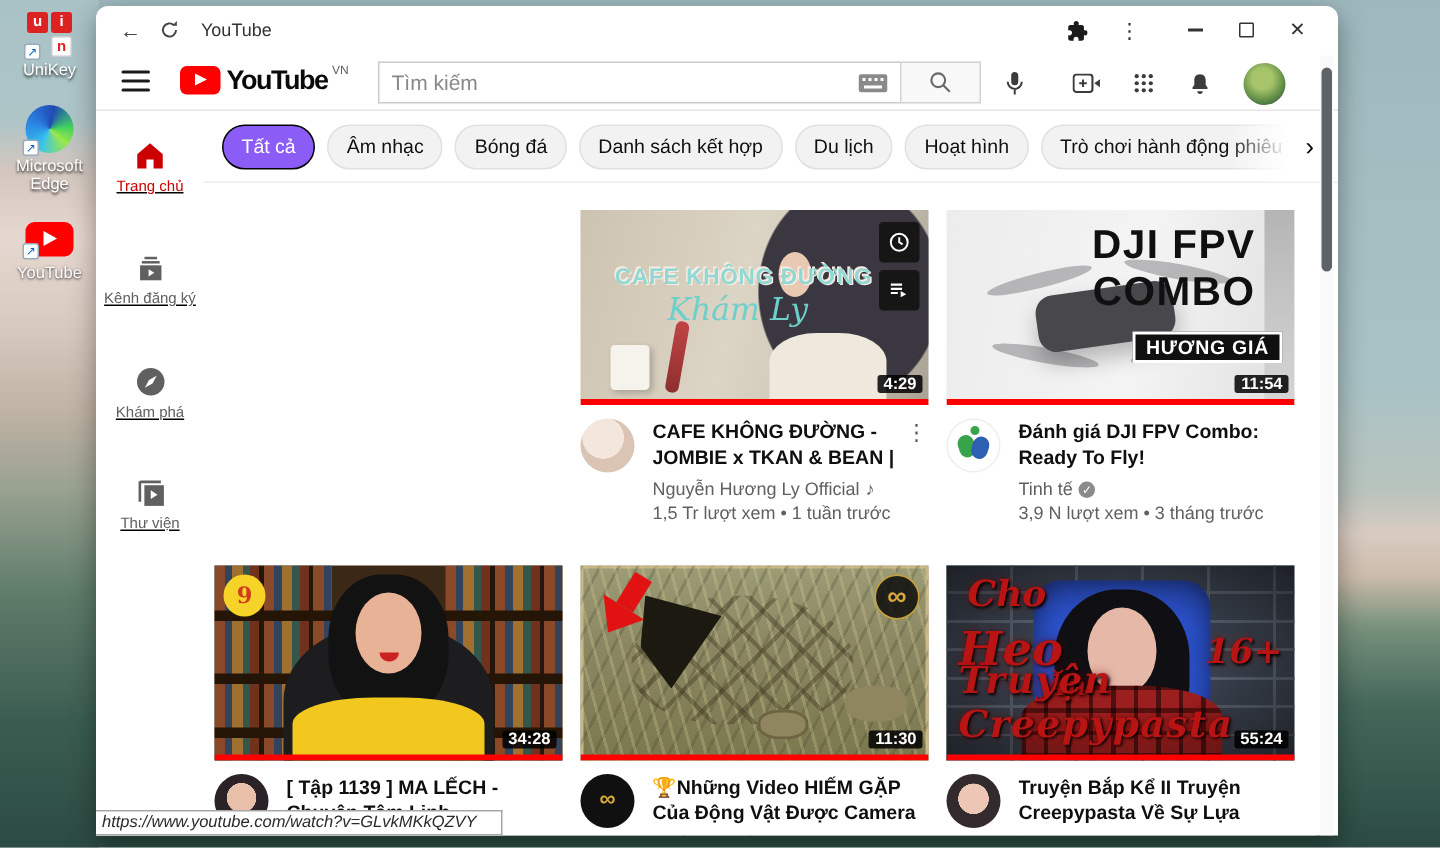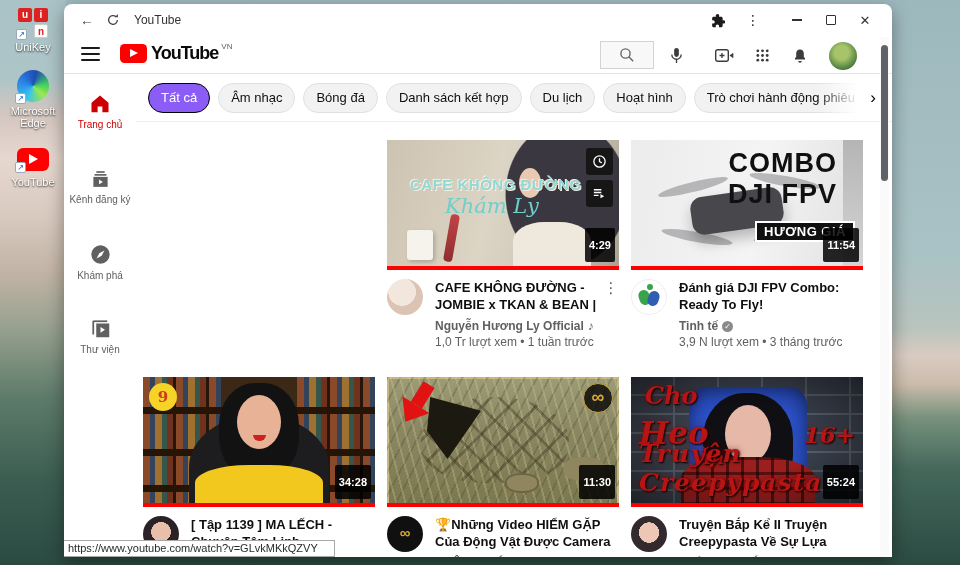--- a/index.html
+++ b/index.html
@@ -58,40 +58,40 @@
 
   
   .chipbar { position:absolute; left:72px; right:0; top:71px; height:47px; border-bottom:1px solid #ededed; background:#fff; overflow:hidden; }
   .chiprow { display:flex; gap:8px; padding:8px 0 0 12px; white-space:nowrap; }
   .chip { height:30px; line-height:28px; padding:0 12px; border-radius:15px; background:#f2f2f2; border:1px solid #e0e0e0; font-size:13px; color:#0f0f0f; flex:none; }
   .chip.sel { background:#8b5cf6; border-color:#030303; color:#fff; }
   .chip-fade { position:absolute; right:0; top:0; width:74px; height:100%; background:linear-gradient(90deg,rgba(255,255,255,0),#fff 55%); }
   .chip-next { position:absolute; right:16px; top:13px; font-size:17px; color:#030303; line-height:20px; }
 
   
-  .sidebar { position:absolute; left:0; top:71px; width:72px; bottom:0; background:#fff; }
+  .sidebar { position:absolute; left:0; top:71px; width:72px; bottom:0; background:#fff;text-decoration:underline; }
   .sitem { width:72px; text-align:center; margin-top:17px; padding-top:2px; }
   .sitem svg { display:block; margin:0 auto; }
   .slabel { font-size:10px; color:#606060; margin-top:5px; }
   .sitem.active .slabel { color:#c00; }
 
   
   .content { position:absolute; left:72px; top:118px; right:14px; bottom:0; overflow:hidden; background:#fff; }
   .vrow { position:absolute; left:7px; display:flex; gap:12px; }
   .vrow.r1 { top:18px; } .vrow.r2 { top:255px; }
   .card { width:232px; flex:none; }
   .thumb { position:relative; width:232px; height:130px; overflow:hidden; background:#ddd; }
-  .dur { position:absolute; right:4px; bottom:8px; background:rgba(0,0,0,.85); color:#fff; font-size:11px; font-weight:bold; padding:11px 4px; border-radius:2px; z-index:5; }
+  .dur { position:absolute; right:4px; bottom:8px; background:rgba(0,0,0,.85); color:#fff; font-size:11px; font-weight:bold; padding:0 4px; border-radius:2px; z-index:5; }
   .progress { position:absolute; left:0; right:0; bottom:0; height:4px; background:#f00; z-index:4; }
   .meta { display:flex; margin-top:9px; }
   .av { width:36px; height:36px; border-radius:50%; flex:none; margin-right:12px; position:relative; overflow:hidden; background:#ccc; }
   .minfo { flex:1; min-width:0; }
   .vt { font-size:13px; font-weight:bold; color:#0f0f0f; line-height:17px; max-height:34px; overflow:hidden; }
   .vch,.vm { font-size:12px; color:#606060; line-height:16px; }
-  .vch { margin-top:5px;font-weight:bold; }
+  .vch { margin-top:5px; }
   .kebab { color:#606060; font-size:15px; width:16px; text-align:center; flex:none; }
   .badge-check { display:inline-block; width:11px; height:11px; border-radius:50%; background:#8a8a8a; color:#fff; font-size:8px; line-height:11px; text-align:center; vertical-align:1px; margin-left:4px; }
   .badge-note { color:#606060; margin-left:4px; }
   .hovbtn { position:absolute; right:6px; width:27px; height:27px; background:rgba(15,15,15,.82); border-radius:3px; display:flex; align-items:center; justify-content:center; z-index:6; }
   .hov1 { top:8px; } .hov2 { top:40px; }
 
   
   .t1 { background:linear-gradient(105deg,#cdc3b1 0%,#dcd4c4 45%,#cfc8b8 70%,#a9a294 100%); }
   .t1-hair { position:absolute; right:-4px; top:-12px; width:118px; height:158px; background:radial-gradient(ellipse 52% 46% at 52% 42%,#3a3740 98%,transparent 100%); }
   .t1-face { position:absolute; right:78px; top:28px; width:22px; height:30px; background:#e9c9b2; border-radius:50%; }
@@ -165,21 +165,21 @@
   .av2 .d { position:absolute; left:15px; top:4px; width:6px; height:6px; background:#37a34a; border-radius:50%; }
   .av3 { background:radial-gradient(circle at 50% 44%,#e8bfa8 0 36%,#2a2226 37% 100%); }
   .av4 { background:#101010; color:#d9a93a; font-size:15px; font-weight:bold; text-align:center; line-height:34px; }
   .av5 { background:radial-gradient(circle at 50% 46%,#eec6b5 0 38%,#332a2e 39% 100%); }
 
   
   .sbar { position:absolute; right:3px; top:33px; bottom:0; width:9px; background:#fafafa; }
   .sthumb { position:absolute; left:1px; top:8px; width:7px; height:136px; background:#5f6368; border-radius:4px; }
 
   
-  .status { position:absolute; left:0; top:536px; height:17px; background:#fff; border:1px solid #a7a7a7; border-left:none; font-size:11px; color:#2a2a2a; line-height:15px; padding:0 16px 0 4px; white-space:nowrap; z-index:20; }
+  .status { position:absolute; left:0; top:536px; height:17px; background:#fff; border:1px solid #a7a7a7; border-left:none; font-size:11px; color:#2a2a2a; line-height:15px; padding:0 16px 0 4px; white-space:nowrap; z-index:20;font-style:italic; }
 </style>
 </head>
 <body>
 
 <div class="wall-left"></div>
 
 <div class="dicon" style="left:2px;top:8px;">
   <div class="ic-unikey">
     <div class="t u">u</div>
     <div class="t i">i</div>
@@ -236,20 +236,31 @@
         <div></div>
         <div></div>
         <div></div>
       </div>
     <div class="logo">
       <div class="logo-badge">
           <span></span>
         </div>
       <div class="logo-word">YouTube</div>
       <div class="logo-vn">VN</div>
+    </div>
+    <div class="searchbox">
+      <input type="text" placeholder="Tìm kiếm" style="">
+      <svg width="20" height="13" viewBox="0 0 20 13">
+          <rect x="0.5" y="0.5" width="19" height="12" rx="1.5" fill="#8a8a8a"></rect>
+          <rect x="3" y="3" width="2" height="2" fill="#fff"></rect>
+          <rect x="7" y="3" width="2" height="2" fill="#fff"></rect>
+          <rect x="11" y="3" width="2" height="2" fill="#fff"></rect>
+          <rect x="15" y="3" width="2" height="2" fill="#fff"></rect>
+          <rect x="4" y="8" width="12" height="2" fill="#fff"></rect>
+        </svg>
     </div>
     <div class="searchbtn">
       <svg width="16" height="16" viewBox="0 0 16 16">
           <circle cx="6.5" cy="6.5" r="4.6" stroke="#666" stroke-width="1.4" fill="none"></circle>
           <line x1="10" y1="10" x2="14.2" y2="14.2" stroke="#666" stroke-width="1.4"></line>
         </svg>
     </div>
     <div class="h-ic" style="left:602px">
       <svg width="15" height="17" viewBox="0 0 16 17">
           <rect x="5.5" y="0.5" width="5" height="9.5" rx="2.5" fill="#3c3c3c"></rect>
@@ -363,37 +374,37 @@
               </svg>
           </div>
           <div class="dur">4:29</div>
           <div class="progress"></div>
         </div>
         <div class="meta">
           <div class="av av1"></div>
           <div class="minfo">
             <div class="vt">CAFE KHÔNG ĐƯỜNG - JOMBIE x TKAN &amp; BEAN | HƯƠNG LY...</div>
             <div class="vch"><span>Nguyễn Hương Ly Official</span><span class="badge-note">♪</span></div>
-            <div class="vm">1,0 Tr lượt xem • 1 tuần trước</div>
+            <div class="vm">1,5 Tr lượt xem • 1 tuần trước</div>
           </div>
           <div class="kebab">⋮</div>
         </div>
       </div>
 
       <div class="card">
         <div class="thumb t2">
           <div class="t2-bldg"></div>
           <div class="t2-prop p1"></div>
           <div class="t2-prop p2"></div>
           <div class="t2-prop p3"></div>
           <div class="t2-prop p4"></div>
           <div class="t2-body"></div>
           <div class="t2-txt">
+              <div>DJI FPV</div>
               <div>COMBO</div>
-              <div>DJI FPV</div>
             </div>
           <div class="t2-badge">HƯƠNG GIÁ</div>
           <div class="dur">11:54</div>
           <div class="progress"></div>
         </div>
         <div class="meta">
           <div class="av av2">
               <span class="g"></span>
               <span class="b"></span>
               <span class="d"></span>

